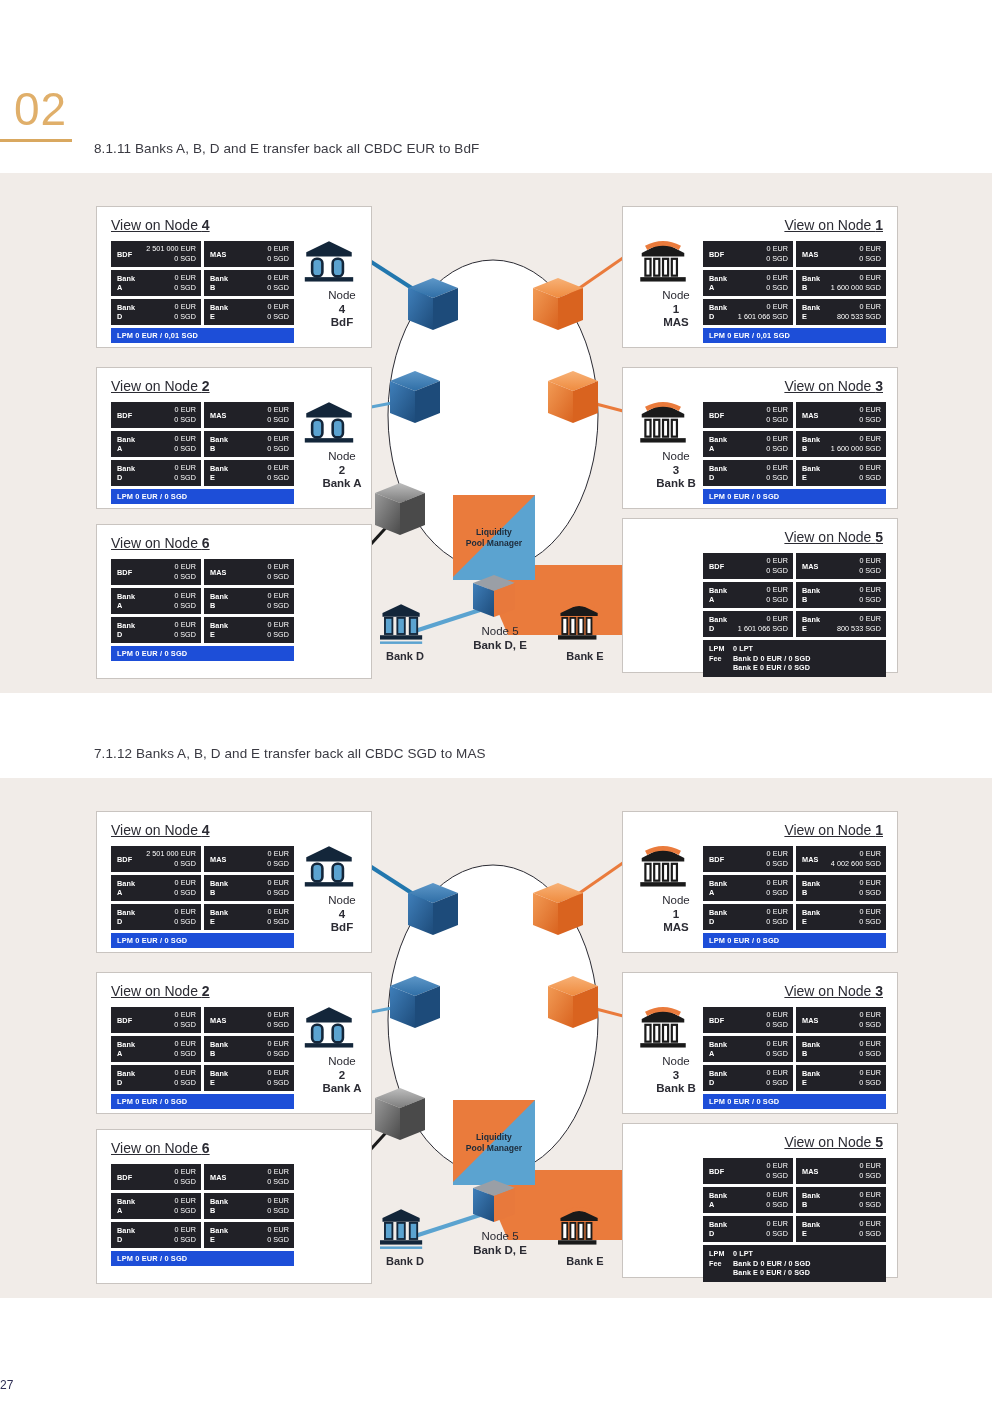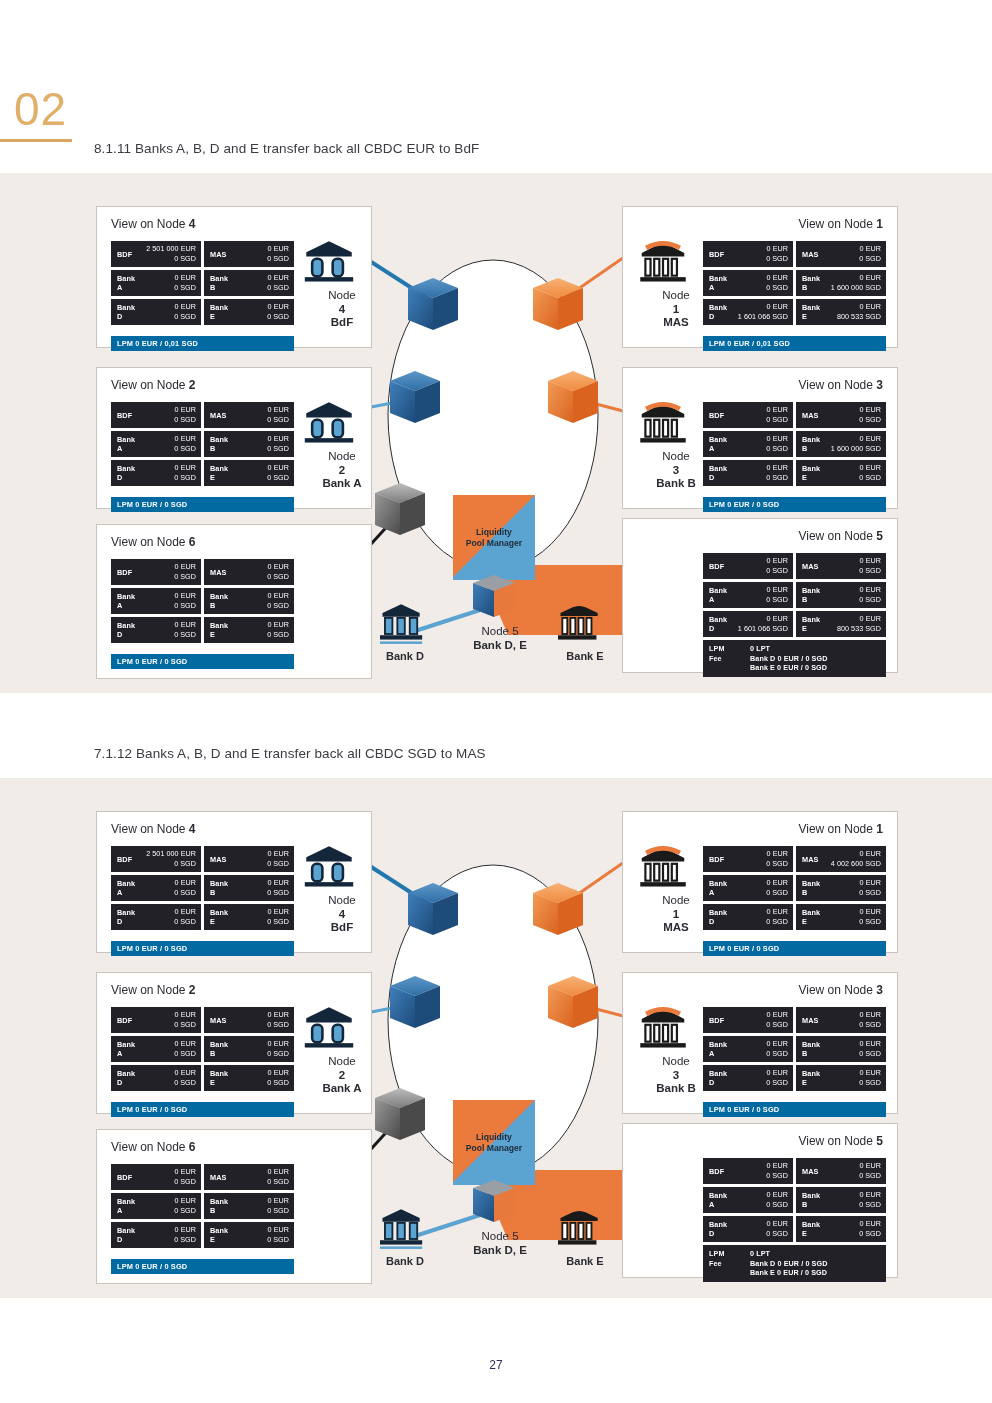--- a/index.html
+++ b/index.html
@@ -30,71 +30,71 @@
 
   
   .sec-band{position:absolute;left:0;width:992px;background:#f1ece8;}
 
   
   .view-card{
     position:absolute;background:#ffffff;border:1px solid #c9c4c0;
     box-sizing:border-box;
   }
   .view-title{
-    position:absolute;font-size:12px;color:#2b2b33;white-space:nowrap;
+    position:absolute;font-size:14px;color:#2b2b33;white-space:nowrap;text-decoration:underline;
   }
   .view-title b{font-weight:700;}
 
   
   .bal-grid{position:absolute;display:grid;grid-template-columns:1fr 1fr;gap:3px;}
   .bal-cell{
     background:#212127;color:#ffffff;box-sizing:border-box;
     padding:4px 5px 4px 6px;position:relative;height:26px;
     display:flex;align-items:center;
   }
   .bal-name{
     font-size:7.3px;font-weight:700;line-height:9px;letter-spacing:.1px;
     position:absolute;left:6px;top:50%;transform:translateY(-50%);
     white-space:pre-line;
   }
   .bal-vals{
     margin-left:auto;text-align:right;font-size:7.2px;line-height:9.6px;
     letter-spacing:.05px;white-space:nowrap;
   }
   .lpm-bar{
-    background:#0369a1;color:#fff;font-size:7.4px;font-weight:700;
+    background:#1d4ed8;color:#fff;font-size:7.4px;font-weight:700;
     padding:4px 6px;box-sizing:border-box;letter-spacing:.15px;
-    display:flex;align-items:center;margin-top:8px;
+    display:flex;align-items:center;
   }
   .lpm-multi{
     background:#212127;color:#fff;font-size:7.2px;font-weight:700;
     padding:4px 6px;box-sizing:border-box;letter-spacing:.1px;line-height:9.5px;
   }
   .lpm-multi .row{display:flex;}
-  .lpm-multi .lbl{width:41px;flex:none;}
+  .lpm-multi .lbl{width:24px;flex:none;}
 
   
   .node-label{
     position:absolute;text-align:center;font-size:11.5px;line-height:13.5px;
     color:#2b2b33;white-space:nowrap;
   }
   .node-label b{font-weight:700;display:block;}
 
   .bank-caption{
     position:absolute;text-align:center;font-size:11px;font-weight:700;color:#2b2b33;
     white-space:nowrap;
   }
 
   
   .diagram{position:absolute;}
   svg{display:block;overflow:visible;}
 
   .page-number{
-    position:absolute;left:0;width:992px;text-align:center;
-    font-size:12px;color:#2f2f55;
+    position:absolute;left:0;width:992px;text-align:left;
+    font-size:12px;color:#2f2f55;margin-top:20px;
   }
 </style>
 </head>
 <body>
 
 <div class="page">
 
   <div class="chapter-num">02</div>
   <div class="chapter-rule"></div>
 

